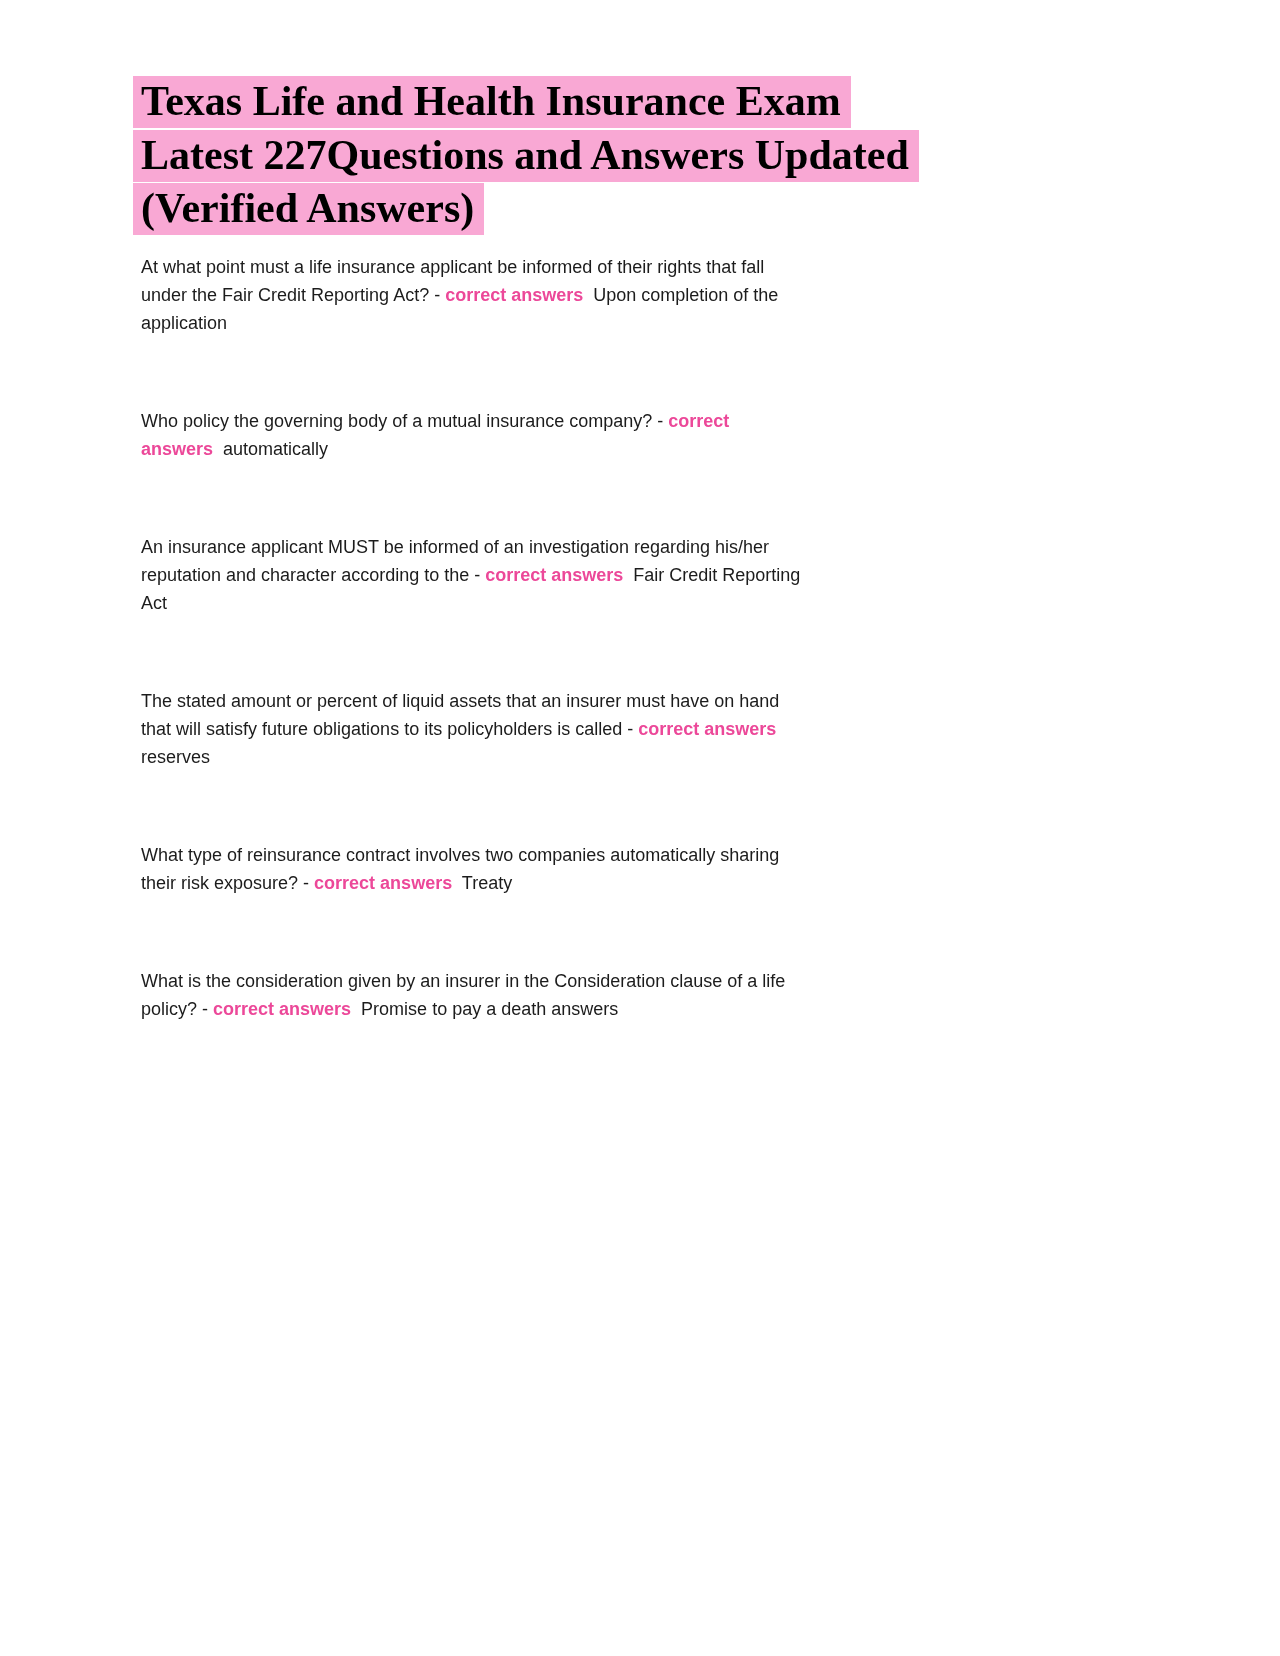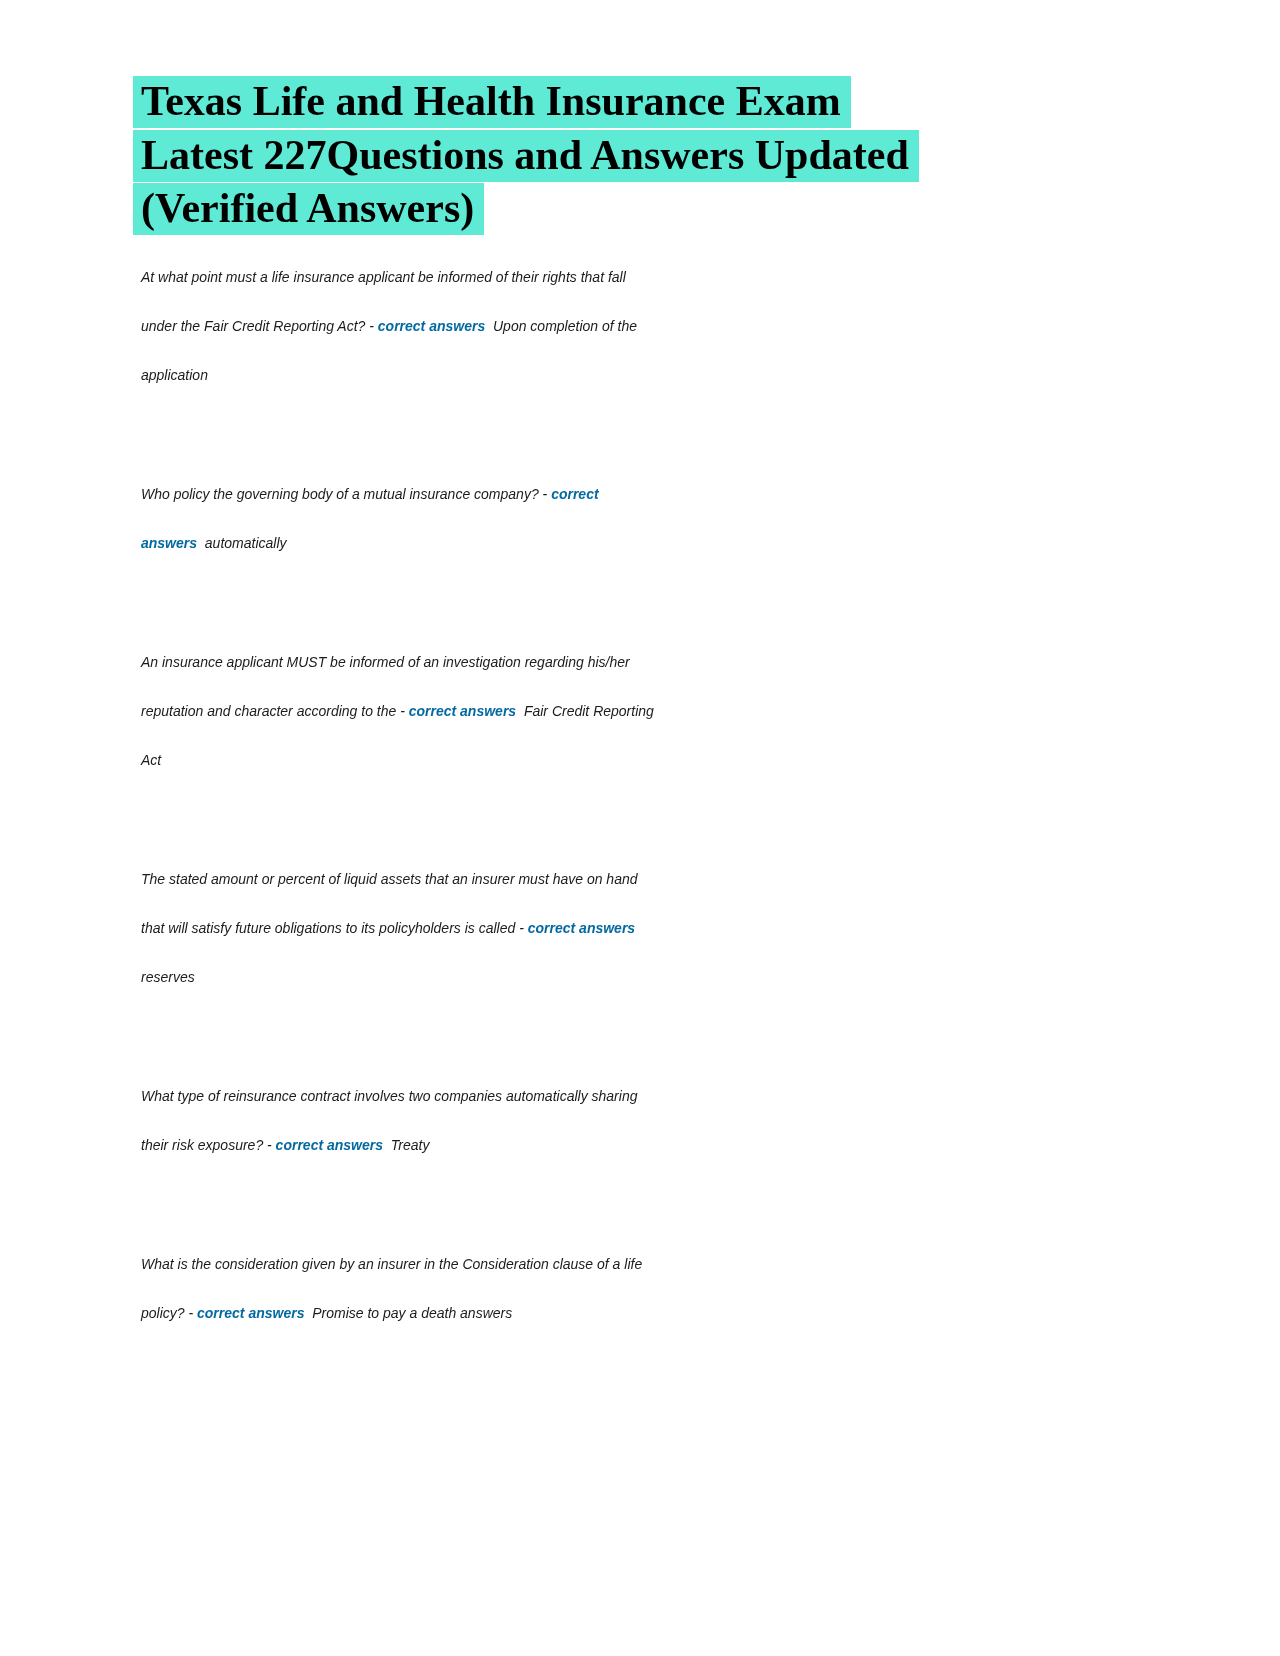--- a/index.html
+++ b/index.html
@@ -22,40 +22,39 @@
   .title {
     margin: 0 0 17px 0;
     max-width: 905px;
     font-family: "Liberation Serif", serif;
     font-weight: 700;
     font-size: 42px;
     line-height: 53.5px;
     color: #000000;
   }
   .title .hl {
-    background: #5eead4;
+    background: #f9a8d4;
     white-space: pre-wrap;
     padding: 2px 10px 4px 8px;
     margin-left: -8px;
     box-decoration-break: clone;
     -webkit-box-decoration-break: clone;
   }
   .content {
     max-width: 965px;
-    font-size: 14px;
-    line-height: 49px;
+    font-size: 18px;
+    line-height: 28px;
     color: #1c1c1c;
-    font-style: italic;
   }
   .qa {
     margin: 0 0 70px 0;
     white-space: pre-wrap;
   }
   .marker {
-    color: #0369a1;
+    color: #ec4899;
     font-weight: 700;
   }
 </style>
 </head>
 <body>
 
 <main class="page">
   <h1 class="title"><span class="hl">Texas Life and Health Insurance Exam
 Latest 227Questions and Answers Updated
 (Verified Answers)</span></h1>

